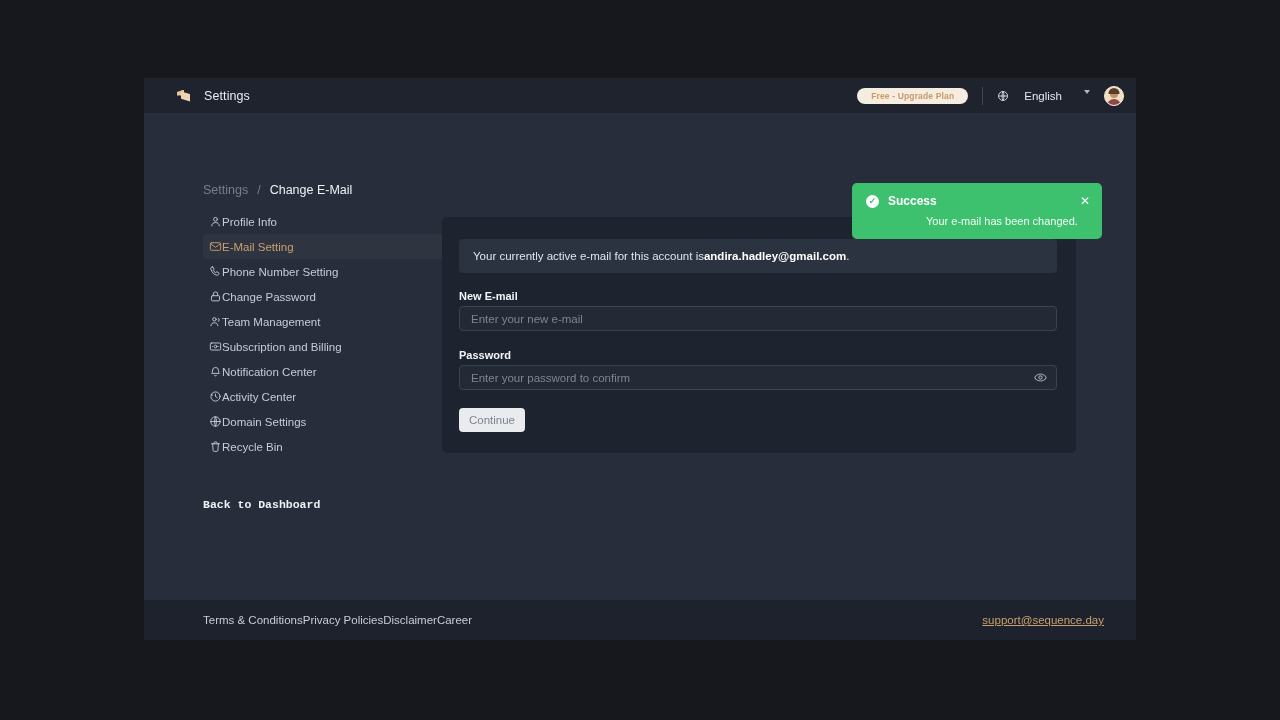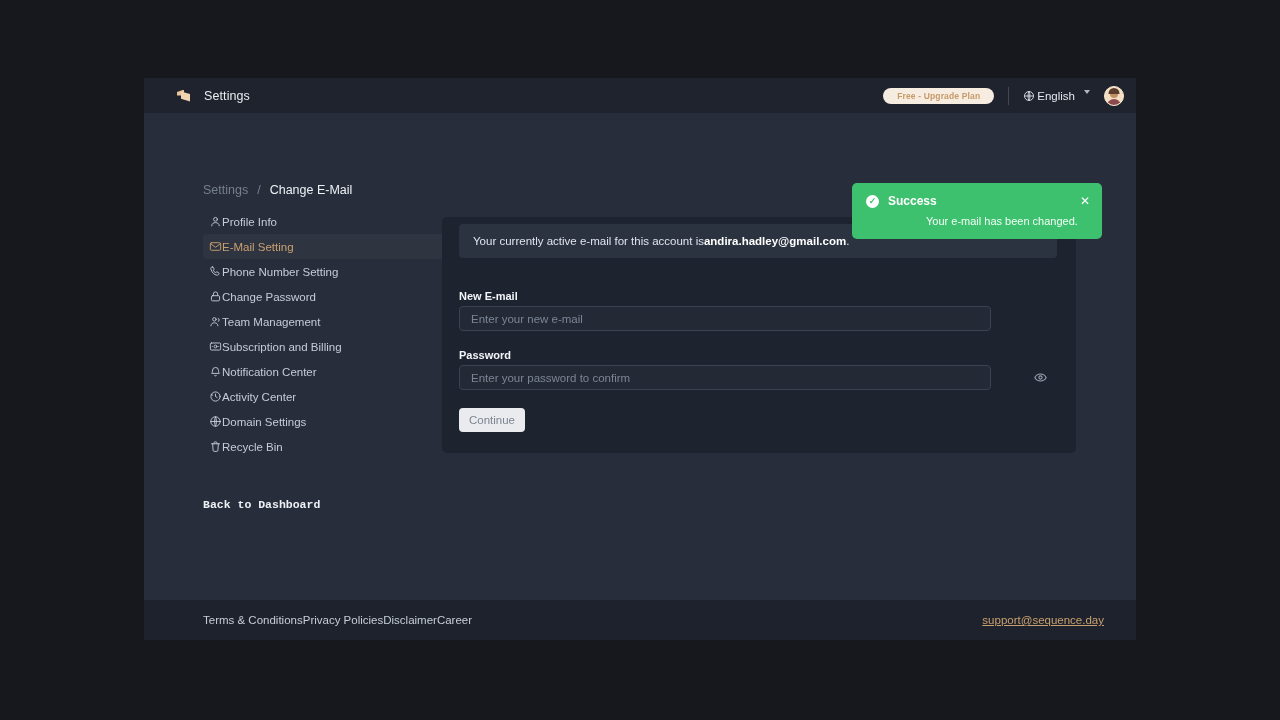--- a/index.html
+++ b/index.html
@@ -47,21 +47,21 @@
     height: 16px; padding: 0 14px;
     border-radius: 999px;
     background: #f6ece0;
     color: #c79a6a;
     font-size: 8.5px; font-weight: bold;
     display: flex; align-items: center;
     letter-spacing: .15px;
   }
   .vdiv { width: 1px; height: 18px; background: #404857; margin: 0 14px; }
 
-  #lang-group { display: flex; gap: 2px; }
+  #lang-group { display: flex; gap: 15px; }
   #globe-icon { width: 12px; height: 12px; color: #cfd5de; display: block; }
   #lang-label { font-size: 11.5px; color: #e3e7ee; }
   #lang-caret {
     width: 0; height: 0; margin-left: 7px;
     border-left: 3.5px solid transparent;
     border-right: 3.5px solid transparent;
     border-top: 4px solid #aeb6c4;
   }
   #avatar {
     width: 20px; height: 20px; border-radius: 50%;
@@ -126,40 +126,40 @@
 
   
   #card {
     position: absolute; left: 298px; top: 104px;
     width: 634px; height: 135px;
     background: #1e242f;
     border-radius: 5px;
     height: 236px;
   }
   #info-banner {
-    position: absolute; left: 17px; top: 7px;
+    position: absolute; left: 17px; top: 22px;
     width: 598px; height: 34px;
     background: #2b3240;
     border-radius: 4px;
     display: flex; align-items: center;
     padding-left: 14px;
     font-size: 11.5px; color: #dfe4ec;
   }
   #info-banner b { color: #ffffff; font-weight: bold; }
 
   .field-label {
     position: absolute; left: 17px;
     font-size: 11px; font-weight: bold; color: #f2f5f9;
   }
   #label-newmail { top: 73px; }
   #label-password { top: 132px; }
 
   .text-input {
     position: absolute; left: 17px;
-    width: 532px; height: 25px;
+    width: 598px; height: 25px;
     background: #232a36;
     border: 1px solid #3a4354;
     border-radius: 4px;
     color: #d6dbe4; font-size: 11.5px;
     padding: 4px 11px;
     font-family: "Liberation Sans", sans-serif;
     outline: none;
   }
   .text-input::placeholder { color: #7c8594; }
   #input-newmail { top: 89px; }

